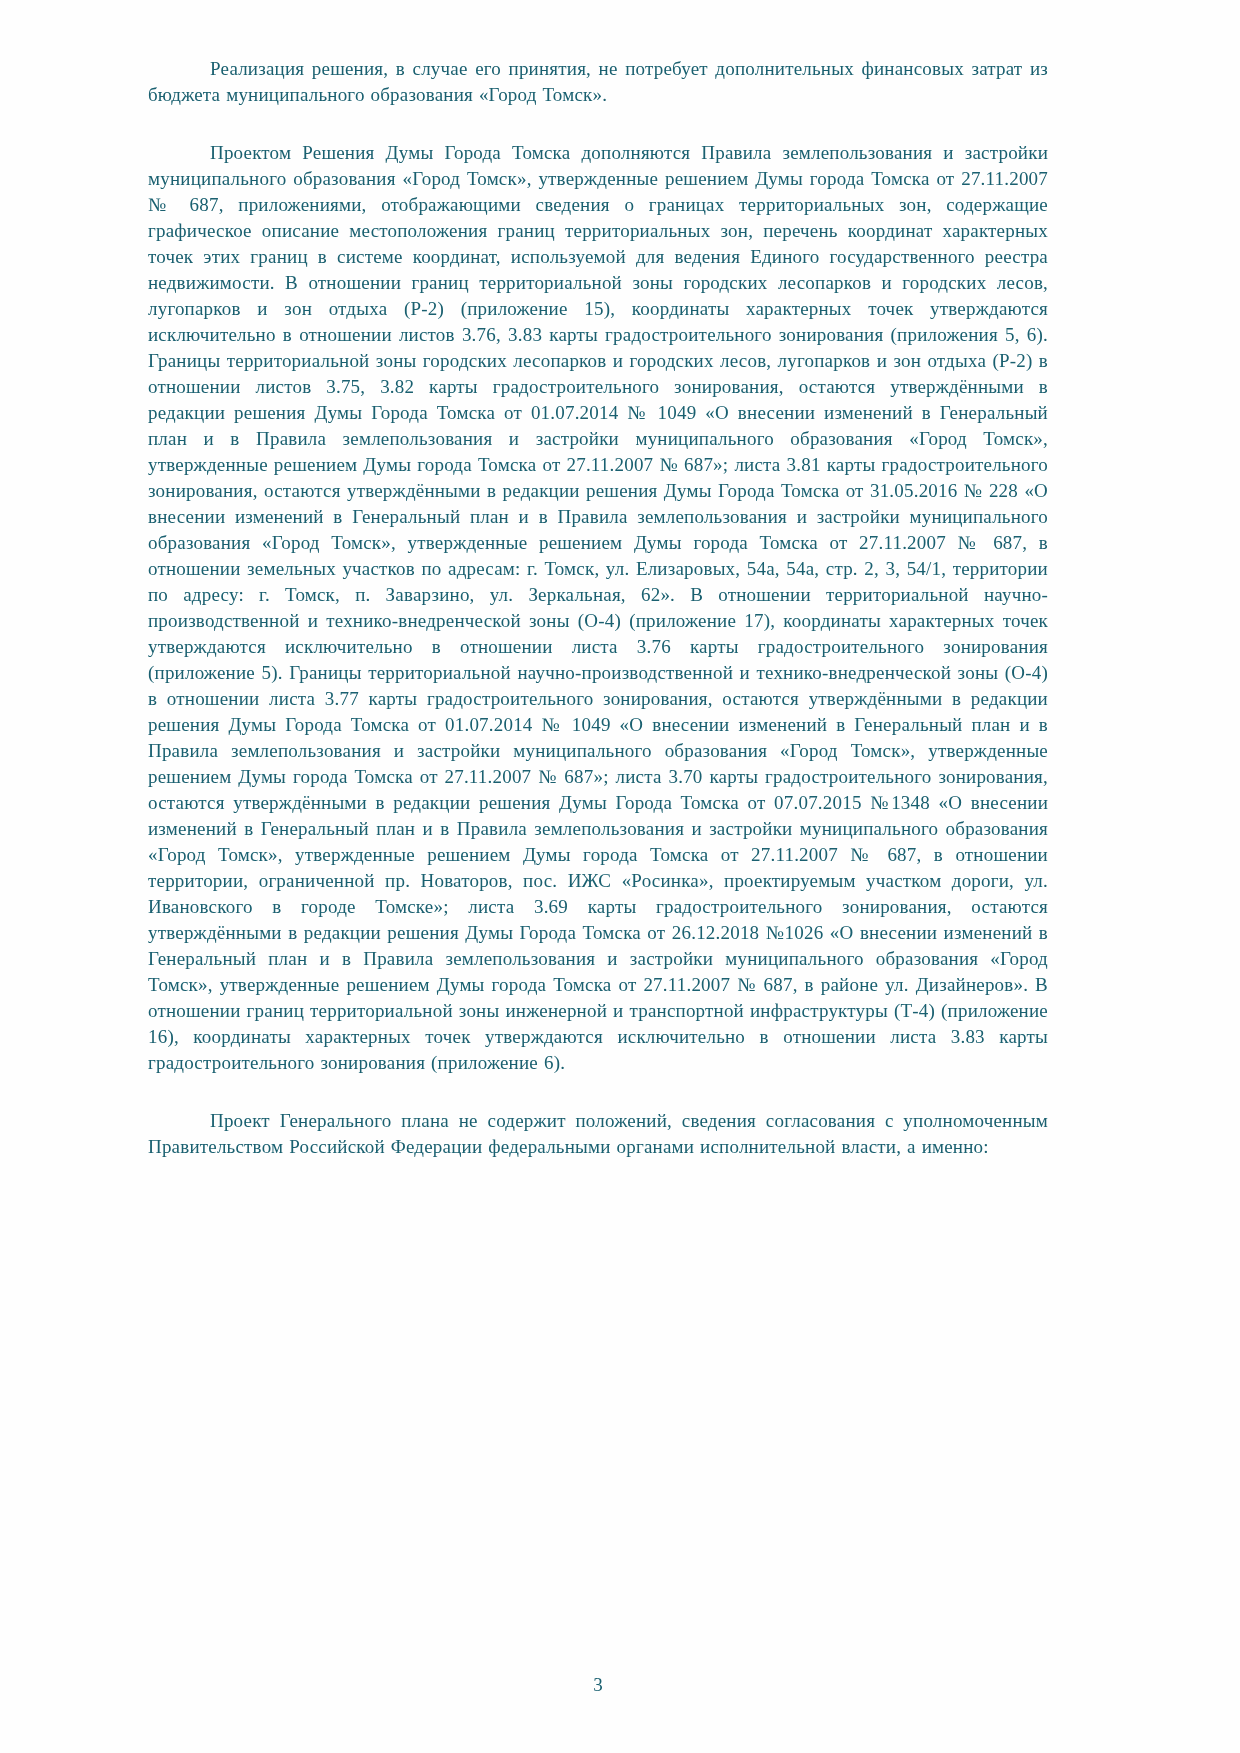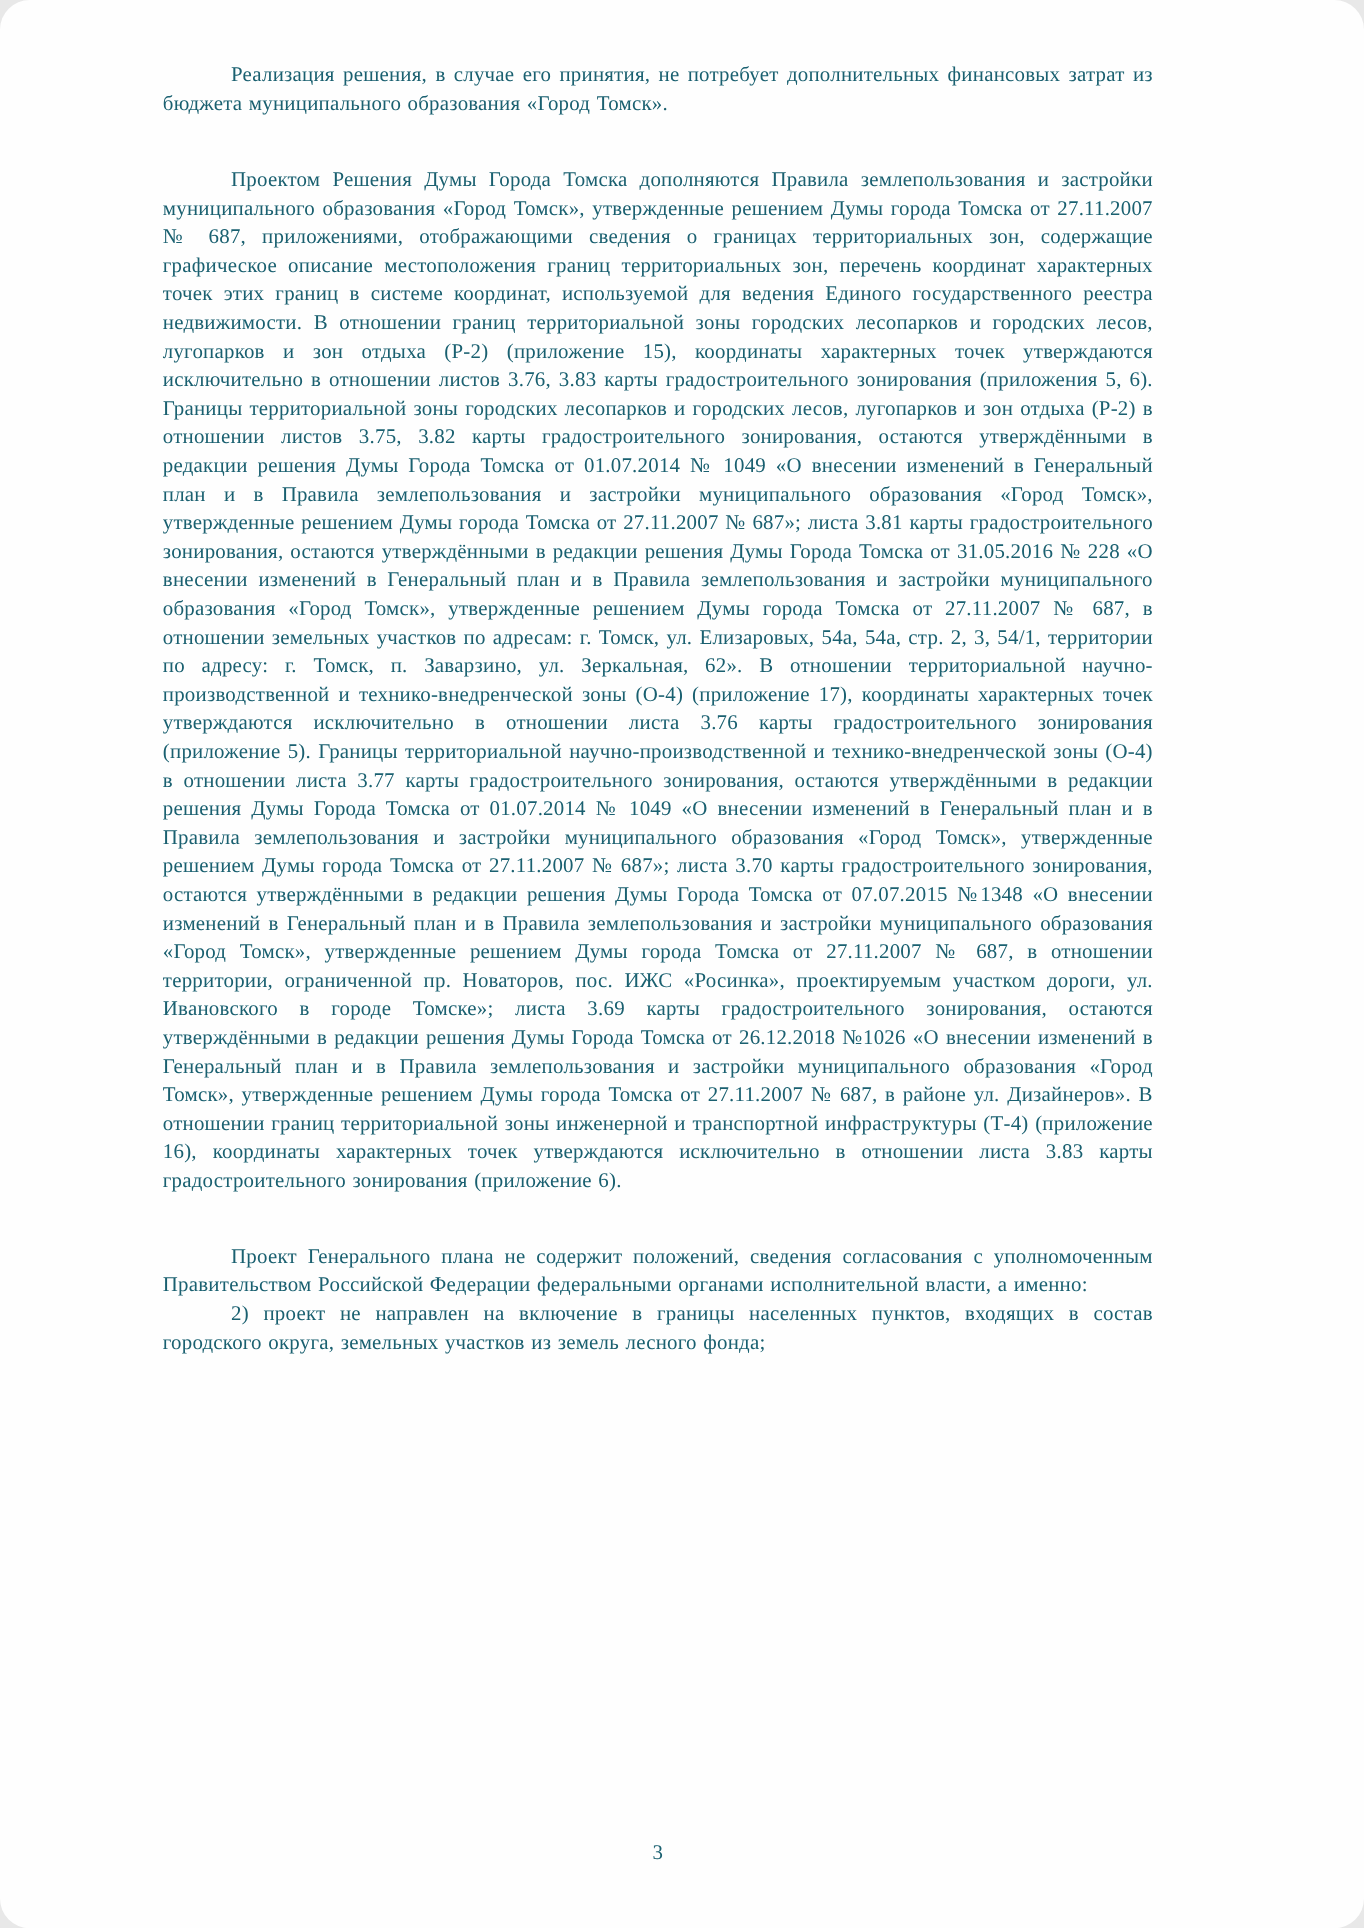--- a/index.html
+++ b/index.html
@@ -11,51 +11,49 @@
     position: relative;
     width: 1240px;
     height: 1753px;
     margin: 0 auto;
     background: #fefefe;
     box-sizing: border-box;
     padding: 56px 192px 0 148px;
     font-family: "Liberation Serif", "DejaVu Serif", serif;
     color: #1a6070;
     overflow: hidden;
-    border-radius: 27px;
   }
   .body-text {
     width: 900px;
   }
   .body-text p {
     margin: 0;
     font-size: 19px;
     line-height: 26px;
     text-align: justify;
     text-indent: 62px;
     word-spacing: 1px;
     letter-spacing: 0.2px;
   }
   .body-text p.spaced {
-    margin-top: 43px;
+    margin-top: 32px;
   }
   .page-number {
     position: absolute;
     bottom: 55px;
     left: 148px;
     width: 900px;
     text-align: center;
     font-size: 19px;
     line-height: 26px;
   }
 </style>
 </head>
 <body>
 
 <div class="page" style="color: rgb(26, 96, 112); background: rgb(254, 254, 254);">
   <div class="body-text">
     <p>Реализация решения, в случае его принятия, не потребует дополнительных финансовых затрат из бюджета муниципального образования «Город Томск».</p>
     <p class="spaced">Проектом Решения Думы Города Томска дополняются Правила землепользования и застройки муниципального образования «Город Томск», утвержденные решением Думы города Томска от 27.11.2007 № 687, приложениями, отображающими сведения о границах территориальных зон, содержащие графическое описание местоположения границ территориальных зон, перечень координат характерных точек этих границ в системе координат, используемой для ведения Единого государственного реестра недвижимости. В отношении границ территориальной зоны городских лесопарков и городских лесов, лугопарков и зон отдыха (Р-2) (приложение 15), координаты характерных точек утверждаются исключительно в отношении листов 3.76, 3.83 карты градостроительного зонирования (приложения 5, 6). Границы территориальной зоны городских лесопарков и городских лесов, лугопарков и зон отдыха (Р-2) в отношении листов 3.75, 3.82 карты градостроительного зонирования, остаются утверждёнными в редакции решения Думы Города Томска от 01.07.2014 № 1049 «О внесении изменений в Генеральный план и в Правила землепользования и застройки муниципального образования «Город Томск», утвержденные решением Думы города Томска от 27.11.2007 № 687»; листа 3.81 карты градостроительного зонирования, остаются утверждёнными в редакции решения Думы Города Томска от 31.05.2016 № 228 «О внесении изменений в Генеральный план и в Правила землепользования и застройки муниципального образования «Город Томск», утвержденные решением Думы города Томска от 27.11.2007 № 687, в отношении земельных участков по адресам: г. Томск, ул. Елизаровых, 54а, 54а, стр. 2, 3, 54/1, территории по адресу: г. Томск, п. Заварзино, ул. Зеркальная, 62». В отношении территориальной научно-производственной и технико-внедренческой зоны (О-4) (приложение 17), координаты характерных точек утверждаются исключительно в отношении листа 3.76 карты градостроительного зонирования (приложение 5). Границы территориальной научно-производственной и технико-внедренческой зоны (О-4) в отношении листа 3.77 карты градостроительного зонирования, остаются утверждёнными в редакции решения Думы Города Томска от 01.07.2014 № 1049 «О внесении изменений в Генеральный план и в Правила землепользования и застройки муниципального образования «Город Томск», утвержденные решением Думы города Томска от 27.11.2007 № 687»; листа 3.70 карты градостроительного зонирования, остаются утверждёнными в редакции решения Думы Города Томска от 07.07.2015 №1348 «О внесении изменений в Генеральный план и в Правила землепользования и застройки муниципального образования «Город Томск», утвержденные решением Думы города Томска от 27.11.2007 № 687, в отношении территории, ограниченной пр. Новаторов, пос. ИЖС «Росинка», проектируемым участком дороги, ул. Ивановского в городе Томске»; листа 3.69 карты градостроительного зонирования, остаются утверждёнными в редакции решения Думы Города Томска от 26.12.2018 №1026 «О внесении изменений в Генеральный план и в Правила землепользования и застройки муниципального образования «Город Томск», утвержденные решением Думы города Томска от 27.11.2007 № 687, в районе ул. Дизайнеров». В отношении границ территориальной зоны инженерной и транспортной инфраструктуры (Т-4) (приложение 16), координаты характерных точек утверждаются исключительно в отношении листа 3.83 карты градостроительного зонирования (приложение 6).</p>
     <p class="spaced">Проект Генерального плана не содержит положений, сведения согласования с уполномоченным Правительством Российской Федерации федеральными органами исполнительной власти, а именно:</p>
-    <p>2) проект не направлен на включение в границы населенных пунктов, входящих в состав городского округа, земельных участков из земель лесного фонда;</p>
   </div>
   <div class="page-number">3</div>
 </div>
 
 </body></html>

